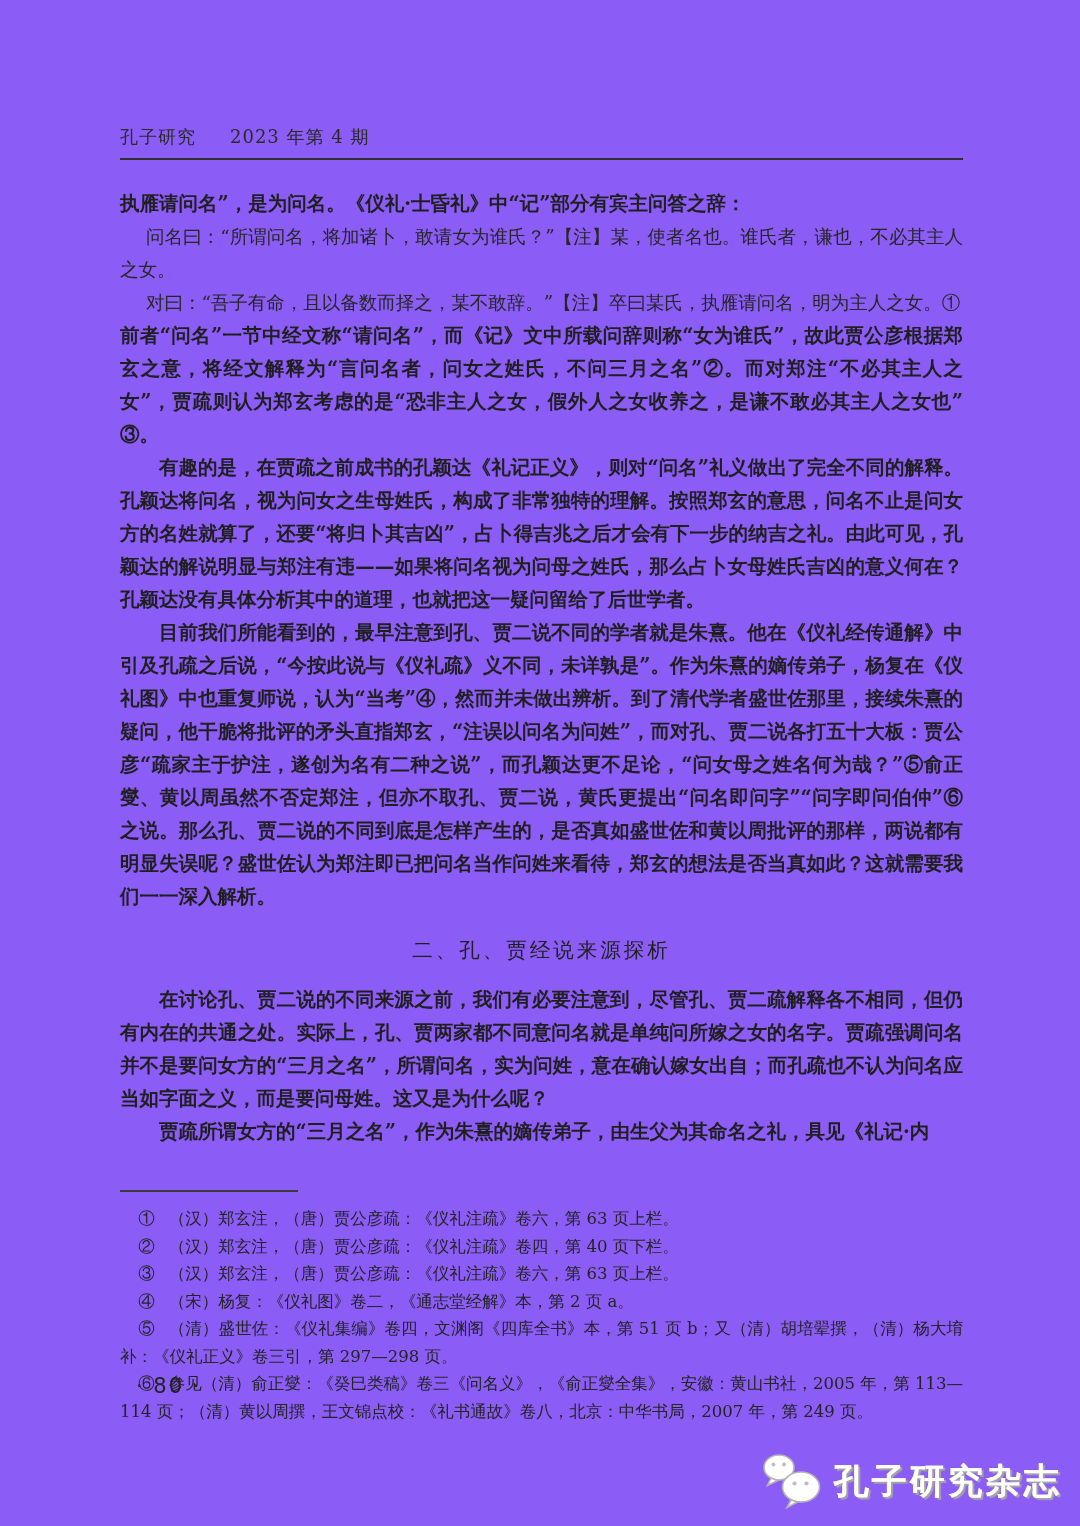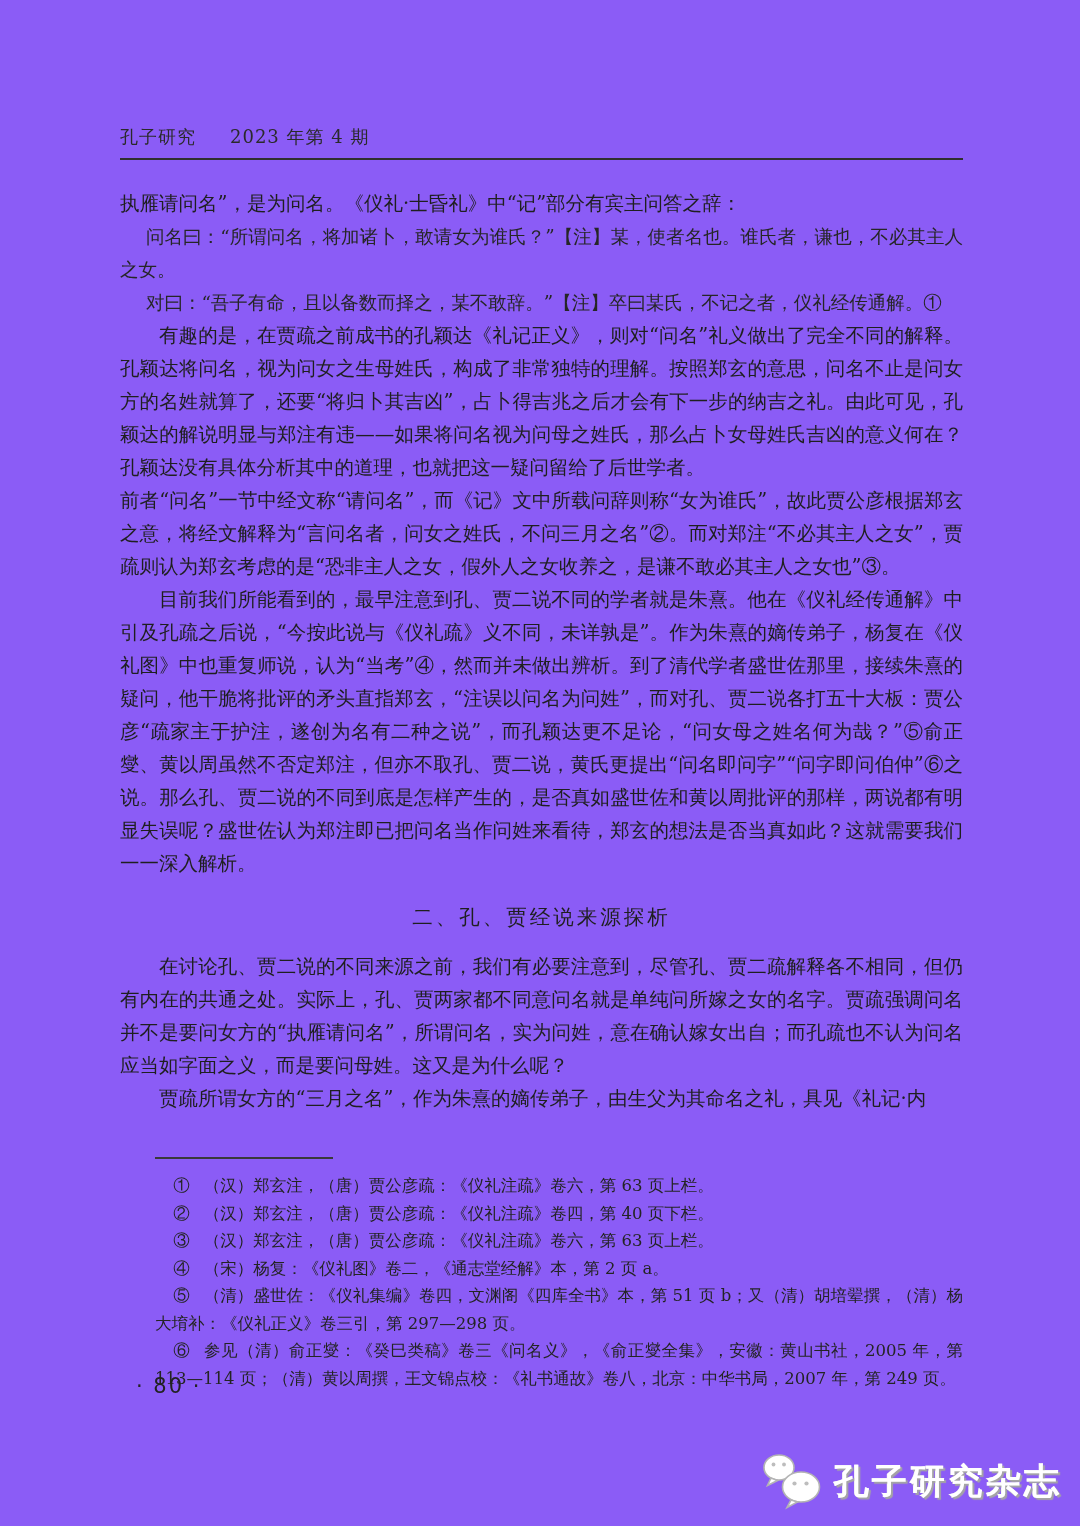--- a/index.html
+++ b/index.html
@@ -23,35 +23,35 @@
   .head-rule{
     margin-top:9px;height:0;
     border-top:2px solid #2f2f2f;
   }
   .body-text{
     margin-top:27px;
     font-size:19.5px;line-height:33px;
     text-align:justify;
   }
   .body-text p{margin:0;}
-  .para{text-indent:2em;}
+  .para{text-indent:2em;font-weight:bold;}
   .para.flush{text-indent:0;}
   .quote{
     font-size:18.5px;
     margin-left:20px;margin-right:58px;
     text-indent:1.4em;
     color:#262626;
   }
   .section-heading{
     margin:22px 0 18px 0;
     font-size:20.5px;font-weight:normal;
     text-align:center;letter-spacing:3px;
     line-height:30px;
   }
-  .footnotes{margin-top:42px;margin-left:35px;}
+  .footnotes{margin-top:42px;}
   .fn-rule{
     width:178px;height:0;
     border-top:2px solid #3a3a3a;
     margin-bottom:13px;
   }
   .fn{
     margin:0;
     font-size:16.5px;line-height:27.5px;
     text-indent:1.1em;text-align:justify;color:#242424;
   }
@@ -80,26 +80,26 @@
   <div class="sheet">
 
     <div class="running-head">
       <span>孔子研究</span><span class="issue">2023 年第 4 期</span>
     </div>
     <div class="head-rule"></div>
 
     <div class="body-text">
       <p class="para flush">执雁请问名”，是为问名。《仪礼·士昏礼》中“记”部分有宾主问答之辞：</p>
       <p class="quote">问名曰：“所谓问名，将加诸卜，敢请女为谁氏？”【注】某，使者名也。谁氏者，谦也，不必其主人之女。</p>
-      <p class="quote">对曰：“吾子有命，且以备数而择之，某不敢辞。”【注】卒曰某氏，不记之者，仪礼经传通解。①</p>
+      <p class="quote">对曰：“吾子有命，且以备数而择之，某不敢辞。”【注】卒曰某氏，执雁请问名，明为主人之女。①</p>
+      <p class="para flush">前者“问名”一节中经文称“请问名”，而《记》文中所载问辞则称“女为谁氏”，故此贾公彦根据郑玄之意，将经文解释为“言问名者，问女之姓氏，不问三月之名”②。而对郑注“不必其主人之女”，贾疏则认为郑玄考虑的是“恐非主人之女，假外人之女收养之，是谦不敢必其主人之女也”③。</p>
       <p class="para">有趣的是，在贾疏之前成书的孔颖达《礼记正义》，则对“问名”礼义做出了完全不同的解释。孔颖达将问名，视为问女之生母姓氏，构成了非常独特的理解。按照郑玄的意思，问名不止是问女方的名姓就算了，还要“将归卜其吉凶”，占卜得吉兆之后才会有下一步的纳吉之礼。由此可见，孔颖达的解说明显与郑注有违——如果将问名视为问母之姓氏，那么占卜女母姓氏吉凶的意义何在？孔颖达没有具体分析其中的道理，也就把这一疑问留给了后世学者。</p>
-      <p class="para flush">前者“问名”一节中经文称“请问名”，而《记》文中所载问辞则称“女为谁氏”，故此贾公彦根据郑玄之意，将经文解释为“言问名者，问女之姓氏，不问三月之名”②。而对郑注“不必其主人之女”，贾疏则认为郑玄考虑的是“恐非主人之女，假外人之女收养之，是谦不敢必其主人之女也”③。</p>
       <p class="para">目前我们所能看到的，最早注意到孔、贾二说不同的学者就是朱熹。他在《仪礼经传通解》中引及孔疏之后说，“今按此说与《仪礼疏》义不同，未详孰是”。作为朱熹的嫡传弟子，杨复在《仪礼图》中也重复师说，认为“当考”④，然而并未做出辨析。到了清代学者盛世佐那里，接续朱熹的疑问，他干脆将批评的矛头直指郑玄，“注误以问名为问姓”，而对孔、贾二说各打五十大板：贾公彦“疏家主于护注，遂创为名有二种之说”，而孔颖达更不足论，“问女母之姓名何为哉？”⑤俞正燮、黄以周虽然不否定郑注，但亦不取孔、贾二说，黄氏更提出“问名即问字”“问字即问伯仲”⑥之说。那么孔、贾二说的不同到底是怎样产生的，是否真如盛世佐和黄以周批评的那样，两说都有明显失误呢？盛世佐认为郑注即已把问名当作问姓来看待，郑玄的想法是否当真如此？这就需要我们一一深入解析。</p>
       <h2 class="section-heading">二、孔、贾经说来源探析</h2>
-      <p class="para">在讨论孔、贾二说的不同来源之前，我们有必要注意到，尽管孔、贾二疏解释各不相同，但仍有内在的共通之处。实际上，孔、贾两家都不同意问名就是单纯问所嫁之女的名字。贾疏强调问名并不是要问女方的“执雁请问名”，所谓问名，实为问姓，意在确认嫁女出自；而孔疏也不认为问名应当如字面之义，而是要问母姓。这又是为什么呢？</p>
+      <p class="para">在讨论孔、贾二说的不同来源之前，我们有必要注意到，尽管孔、贾二疏解释各不相同，但仍有内在的共通之处。实际上，孔、贾两家都不同意问名就是单纯问所嫁之女的名字。贾疏强调问名并不是要问女方的“三月之名”，所谓问名，实为问姓，意在确认嫁女出自；而孔疏也不认为问名应当如字面之义，而是要问母姓。这又是为什么呢？</p>
       <p class="para">贾疏所谓女方的“三月之名”，作为朱熹的嫡传弟子，由生父为其命名之礼，具见《礼记·内</p>
     </div>
 
     <div class="footnotes">
       <div class="fn-rule"></div>
       <p class="fn"><span class="fn-marker">①</span><span>（汉）郑玄注，（唐）贾公彦疏：《仪礼注疏》卷六，第 63 页上栏。</span></p>
       <p class="fn"><span class="fn-marker">②</span><span>（汉）郑玄注，（唐）贾公彦疏：《仪礼注疏》卷四，第 40 页下栏。</span></p>
       <p class="fn"><span class="fn-marker">③</span><span>（汉）郑玄注，（唐）贾公彦疏：《仪礼注疏》卷六，第 63 页上栏。</span></p>
       <p class="fn"><span class="fn-marker">④</span><span>（宋）杨复：《仪礼图》卷二，《通志堂经解》本，第 2 页 a。</span></p>
       <p class="fn"><span class="fn-marker">⑤</span><span>（清）盛世佐：《仪礼集编》卷四，文渊阁《四库全书》本，第 51 页 b；又（清）胡培翚撰，（清）杨大堉补：《仪礼正义》卷三引，第 297—298 页。</span></p>

